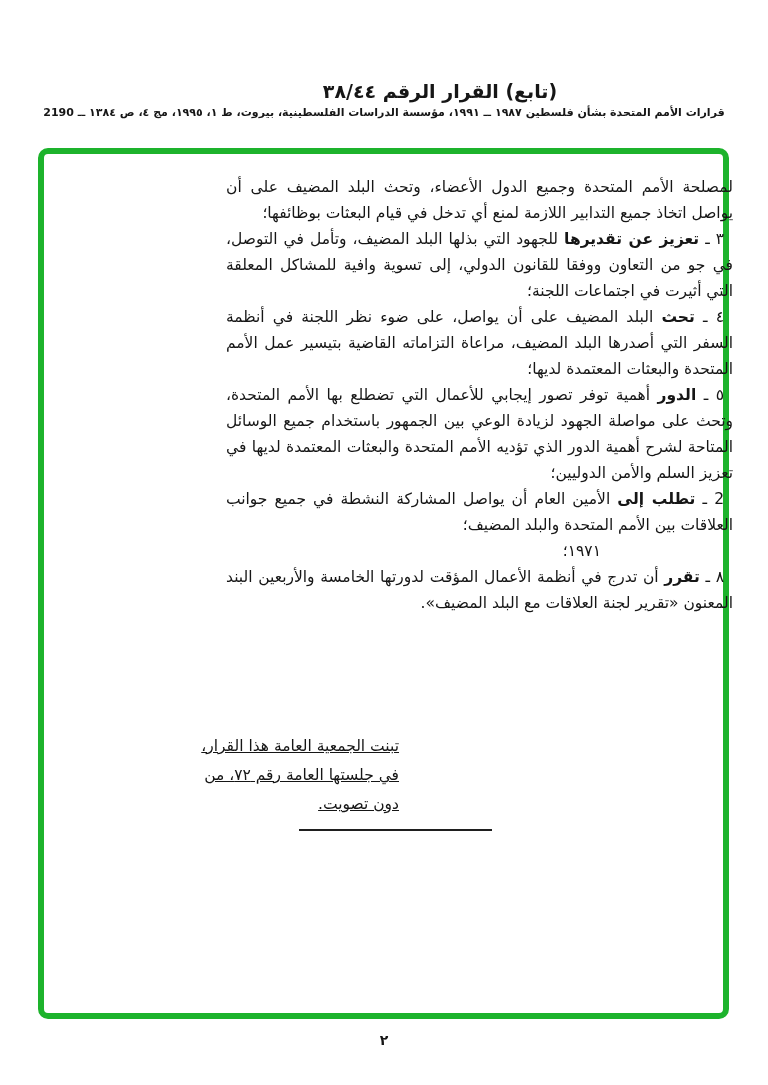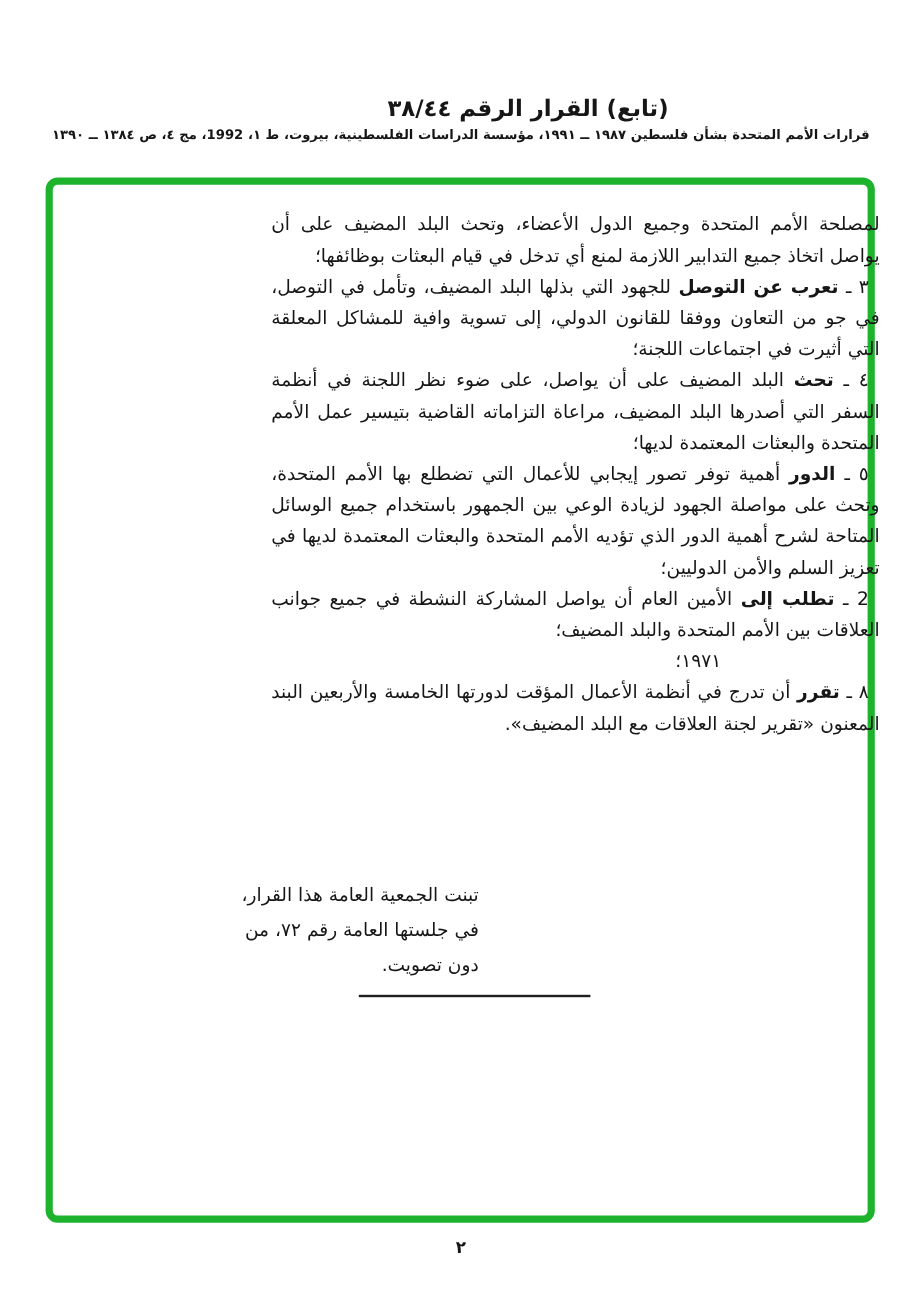--- a/index.html
+++ b/index.html
@@ -44,20 +44,21 @@
   }
   .p{margin:0;padding:0;}
   .p.numbered{text-indent:9px;}
   .p.year-line{text-align:right;padding-left:0;padding-right:132px;text-indent:0;}
   .b{font-weight:bold;}
   .adoption{
     position:absolute;
     top:732px;left:199px;width:200px;
     font-size:15.5px;line-height:29px;
     text-align:right;
+    text-decoration:underline;
   }
   .divider{
     position:absolute;
     top:829px;left:299px;
     width:193px;height:2px;
     background:#1f1f1f;
   }
   .page-number{
     position:absolute;
     top:1032px;left:0;width:768px;
@@ -65,27 +66,27 @@
     font-size:14px;font-weight:bold;
   }
 </style>
 </head>
 <body>
 
 <div class="page">
 
   <div class="doc-title">(تابع) القرار الرقم ٣٨/٤٤</div>
 
-  <div class="doc-source">قرارات الأمم المتحدة بشأن فلسطين ١٩٨٧ ــ ١٩٩١، مؤسسة الدراسات الفلسطينية، بيروت، ط ١، 1992، مج ٤، ص ١٣٨٤ ــ ١٣٩٠</div>
+  <div class="doc-source">قرارات الأمم المتحدة بشأن فلسطين ١٩٨٧ ــ ١٩٩١، مؤسسة الدراسات الفلسطينية، بيروت، ط ١، ١٩٩٥، مج ٤، ص ١٣٨٤ ــ 2190</div>
 
   <div class="frame" style="border-color: rgb(29, 179, 44);"></div>
 
   <div class="body-col">
       <p class="p plain"><span>لمصلحة الأمم المتحدة وجميع الدول الأعضاء، وتحث البلد المضيف على أن يواصل اتخاذ جميع التدابير اللازمة لمنع أي تدخل في قيام البعثات بوظائفها؛</span></p>
-      <p class="p numbered"><span>٣ ـ </span><span class="b">تعرب عن التوصل</span><span> للجهود التي بذلها البلد المضيف، وتأمل في التوصل، في جو من التعاون ووفقا للقانون الدولي، إلى تسوية وافية للمشاكل المعلقة التي أثيرت في اجتماعات اللجنة؛</span></p>
+      <p class="p numbered"><span>٣ ـ </span><span class="b">تعزيز عن تقديرها</span><span> للجهود التي بذلها البلد المضيف، وتأمل في التوصل، في جو من التعاون ووفقا للقانون الدولي، إلى تسوية وافية للمشاكل المعلقة التي أثيرت في اجتماعات اللجنة؛</span></p>
       <p class="p numbered"><span>٤ ـ </span><span class="b">تحث</span><span> البلد المضيف على أن يواصل، على ضوء نظر اللجنة في أنظمة السفر التي أصدرها البلد المضيف، مراعاة التزاماته القاضية بتيسير عمل الأمم المتحدة والبعثات المعتمدة لديها؛</span></p>
       <p class="p numbered"><span>٥ ـ </span><span class="b">الدور</span><span> أهمية توفر تصور إيجابي للأعمال التي تضطلع بها الأمم المتحدة، وتحث على مواصلة الجهود لزيادة الوعي بين الجمهور باستخدام جميع الوسائل المتاحة لشرح أهمية الدور الذي تؤديه الأمم المتحدة والبعثات المعتمدة لديها في تعزيز السلم والأمن الدوليين؛</span></p>
       <p class="p numbered"><span>2 ـ </span><span class="b">تطلب إلى</span><span> الأمين العام أن يواصل المشاركة النشطة في جميع جوانب العلاقات بين الأمم المتحدة والبلد المضيف؛</span></p>
       <p class="p year-line"><span>١٩٧١؛</span></p>
       <p class="p numbered"><span>٨ ـ </span><span class="b">تقرر</span><span> أن تدرج في أنظمة الأعمال المؤقت لدورتها الخامسة والأربعين البند المعنون «تقرير لجنة العلاقات مع البلد المضيف».</span></p>
     </div>
 
   <div class="adoption">تبنت الجمعية العامة هذا القرار، في جلستها العامة رقم ٧٢، من دون تصويت.</div>
 
   <div class="divider"></div>

